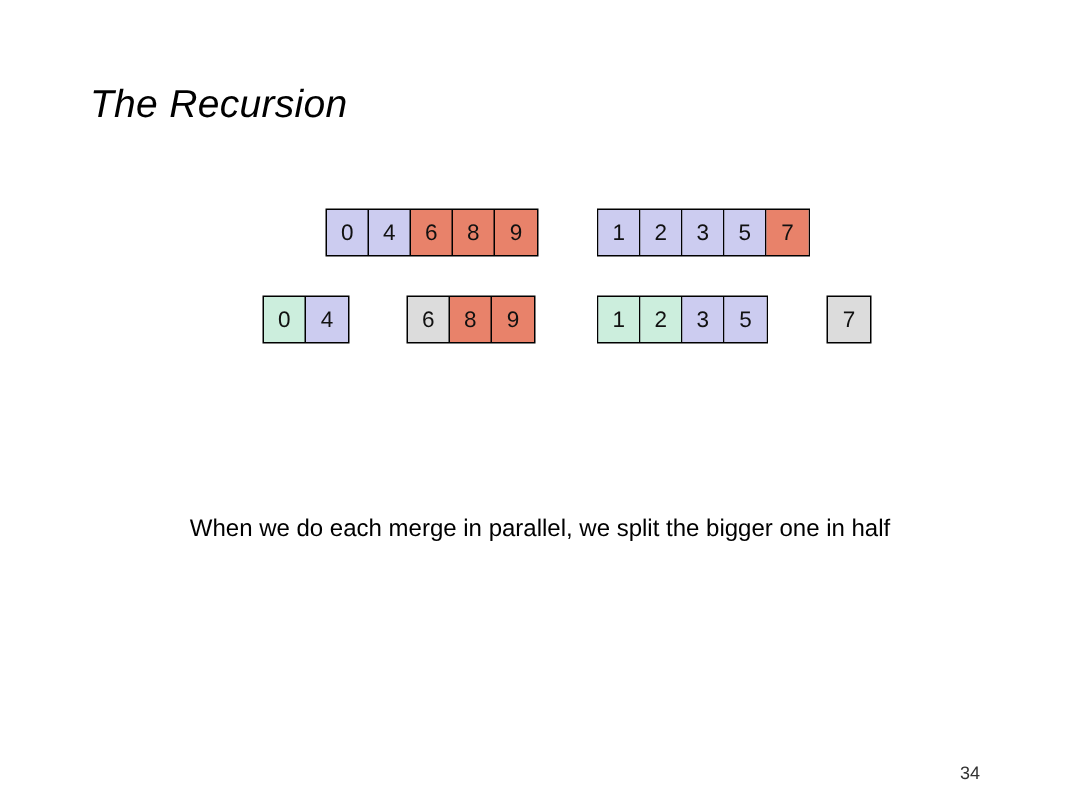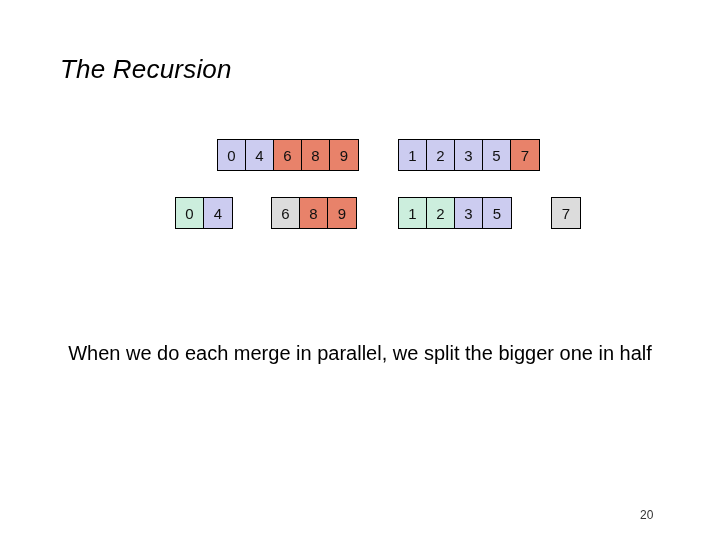--- a/index.html
+++ b/index.html
@@ -67,21 +67,21 @@
   .fill-lavender { background: #ccccf0; }
   .fill-salmon   { background: #e8826a; }
   .fill-green    { background: #cceedd; }
   .fill-grey     { background: #dcdcdc; }
 
   .caption {
     position: absolute;
     left: 60px;
     top: 340px;
     width: 600px;
-    font-size: 20px;
+    font-size: 16px;
     line-height: 26px;
     text-align: center;
     color: #000000;
   }
   .caption .line2 {
     display: block;
   }
   .page-number {
     position: absolute;
     left: 640px;
@@ -131,15 +131,15 @@
       </div>
       <div class="array-group" style="left: 551px;">
         <div class="cell fill-grey">7</div>
       </div>
     </div>
 
   <div class="caption">
     <span class="line1">When we do each merge in parallel, we split the bigger one in half</span>
   </div>
 
-  <div class="page-number">20</div>
+  <div class="page-number">34</div>
 
 </div>
 
 </body></html>

